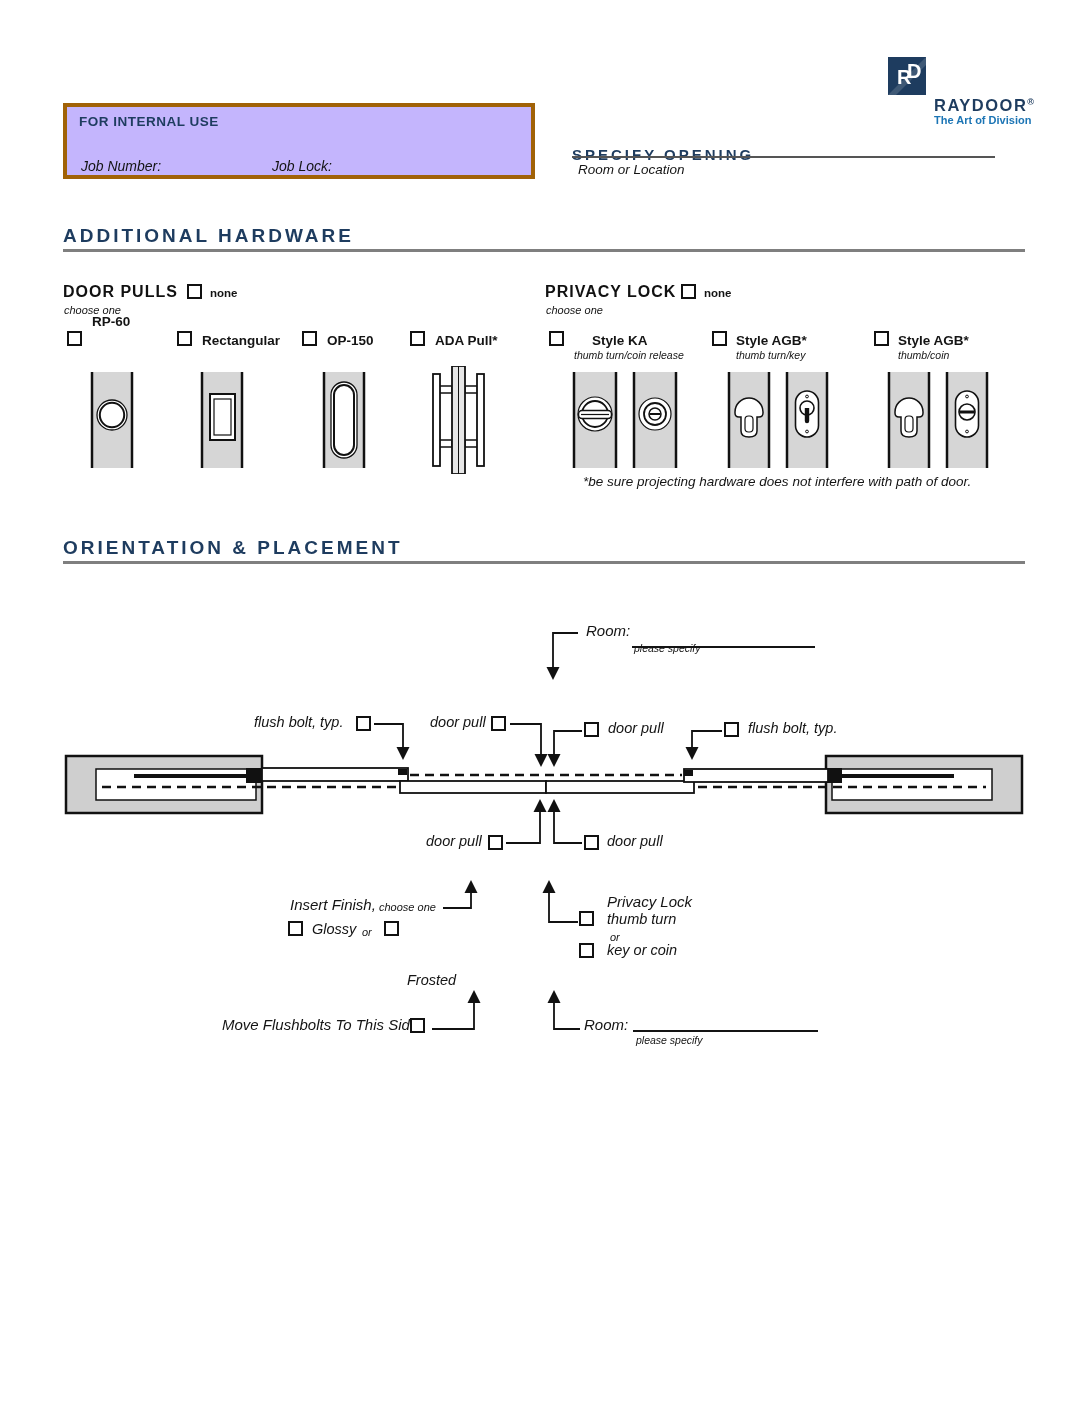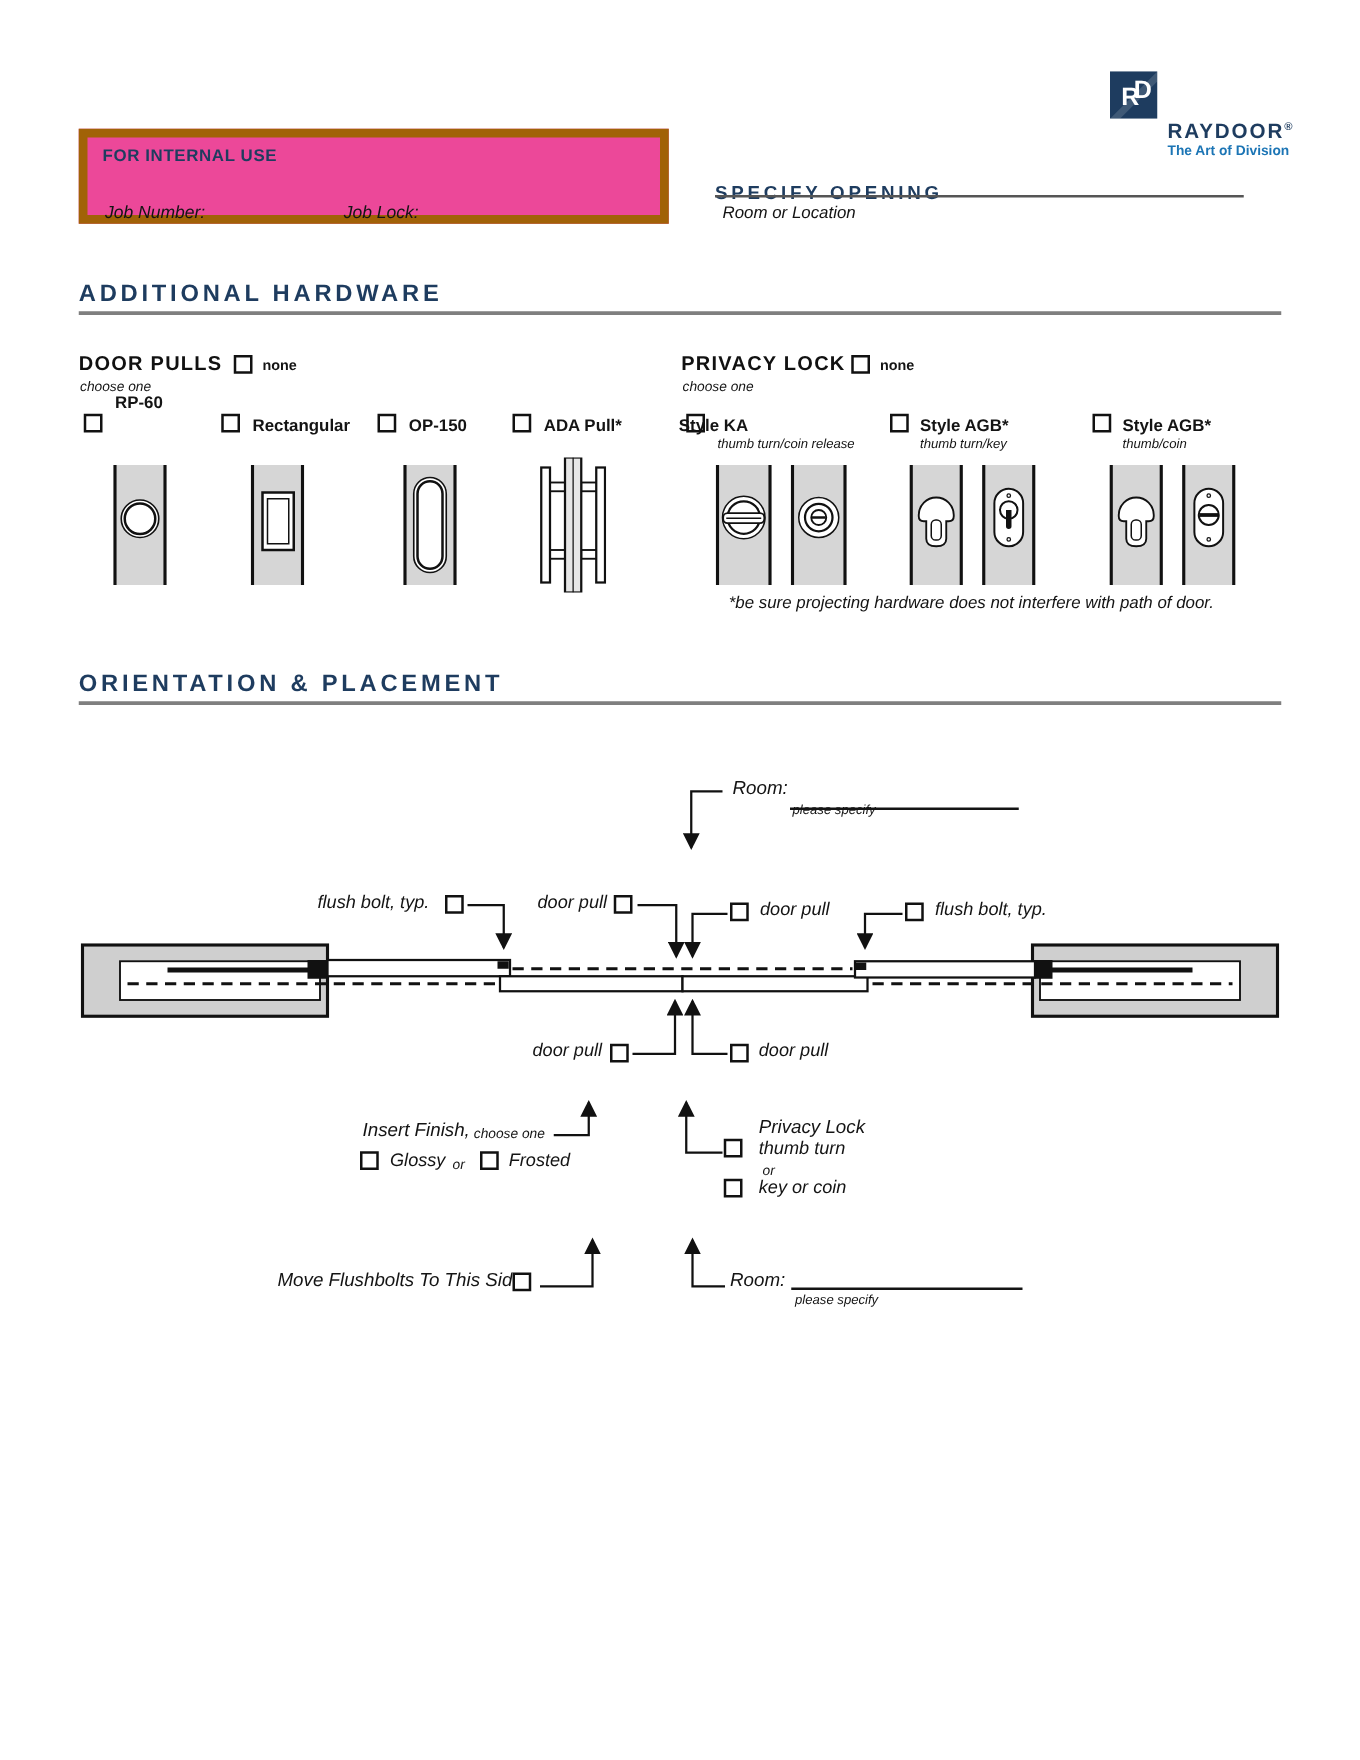--- a/index.html
+++ b/index.html
@@ -14,21 +14,21 @@
   .sechead{font-weight:bold;color:#1e3c5f;letter-spacing:3px;font-size:19px;white-space:nowrap;}
   .subhead{font-weight:bold;color:#111;letter-spacing:1px;font-size:16px;white-space:nowrap;}
   .opt{font-weight:bold;font-size:13.5px;white-space:nowrap;}
   .optsub{font-style:italic;font-size:10.5px;white-space:nowrap;}
   .small-it{font-style:italic;font-size:11px;white-space:nowrap;}
   .note-it{font-style:italic;font-size:13.5px;white-space:nowrap;}
   .diag{font-style:italic;font-size:14.5px;white-space:nowrap;}
   .cb{position:absolute;width:15px;height:15px;border:2px solid #111;background:#fff;box-sizing:border-box;}
   .hline{position:absolute;background:#141414;height:2px;}
   .grule{position:absolute;background:#7f7f7f;}
-  .ibox{position:absolute;border:7px solid #a16207;background:#ec4899;box-sizing:border-box;}
+  .ibox{position:absolute;border:4px solid #a16207;background:#c4b5fd;box-sizing:border-box;}
   .sigbox{position:absolute;border:2px solid #1e3c5f;border-bottom:5px solid #1e3c5f;box-sizing:border-box;}
   .logo-brand{font-weight:bold;color:#1e3c5f;font-size:16.5px;letter-spacing:1.5px;white-space:nowrap;}
   .logo-tag{font-weight:bold;color:#1c75b5;font-size:11px;white-space:nowrap;margin-top:-1px;}
   svg{display:block;}
 </style>
 </head>
 <body>
 
 <div class="page">
 
@@ -104,21 +104,21 @@
     <rect x="1" y="8" width="7" height="92" fill="#fff" stroke="#111" stroke-width="1.8"></rect>
     <rect x="45" y="8" width="7" height="92" fill="#fff" stroke="#111" stroke-width="1.8"></rect>
   </svg>
 
   <div class="abs subhead" style="left:545px;top:283px;">PRIVACY LOCK</div>
   <div class="cb" style="left:681px;top:284px;"></div>
   <div class="abs b" style="left:704px;top:287px;font-size:11.5px;">none</div>
   <div class="abs small-it" style="left:546px;top:304px;">choose one</div>
 
   <div class="cb" style="left:549px;top:331px;"></div>
-  <div class="abs opt" style="left:543px;top:333px;text-align:right;">Style KA</div>
+  <div class="abs opt" style="left:592px;top:333px;text-align:right;">Style KA</div>
   <div class="abs optsub" style="left:574px;top:349px;">thumb turn/coin release</div>
   <div class="cb" style="left:712px;top:331px;"></div>
   <div class="abs opt" style="left:736px;top:333px;">Style AGB*</div>
   <div class="abs optsub" style="left:736px;top:349px;">thumb turn/key</div>
   <div class="cb" style="left:874px;top:331px;"></div>
   <div class="abs opt" style="left:898px;top:333px;">Style AGB*</div>
   <div class="abs optsub" style="left:898px;top:349px;">thumb/coin</div>
 
   <svg class="abs" style="left:571px;top:372px;" width="108" height="96">
     <rect x="2" y="0" width="44" height="96" fill="#d6d6d6"></rect>
@@ -229,21 +229,21 @@
   <div class="cb" style="left:488px;top:835px;"></div>
   <div class="cb" style="left:584px;top:835px;"></div>
   <div class="abs diag" style="left:607px;top:833px;">door pull</div>
 
   <div class="abs diag" style="left:290px;top:896px;font-size:15px;">Insert Finish,</div>
   <div class="abs small-it" style="left:379px;top:901px;">choose one</div>
   <div class="cb" style="left:288px;top:921px;"></div>
   <div class="abs diag" style="left:312px;top:921px;">Glossy</div>
   <div class="abs small-it" style="left:362px;top:926px;">or</div>
   <div class="cb" style="left:384px;top:921px;"></div>
-  <div class="abs diag" style="left:407px;top:921px;">Frosted</div>
+  <div class="abs diag" style="left:407px;top:972px;">Frosted</div>
 
   <div class="abs diag" style="left:607px;top:893px;font-size:15px;">Privacy Lock</div>
   <div class="cb" style="left:579px;top:911px;"></div>
   <div class="abs diag" style="left:607px;top:911px;">thumb turn</div>
   <div class="abs small-it" style="left:610px;top:931px;">or</div>
   <div class="cb" style="left:579px;top:943px;"></div>
   <div class="abs diag" style="left:607px;top:942px;">key or coin</div>
 
   <div class="abs diag" style="left:222px;top:1016px;font-size:15px;">Move Flushbolts To This Side</div>
   <div class="cb" style="left:410px;top:1018px;"></div>

